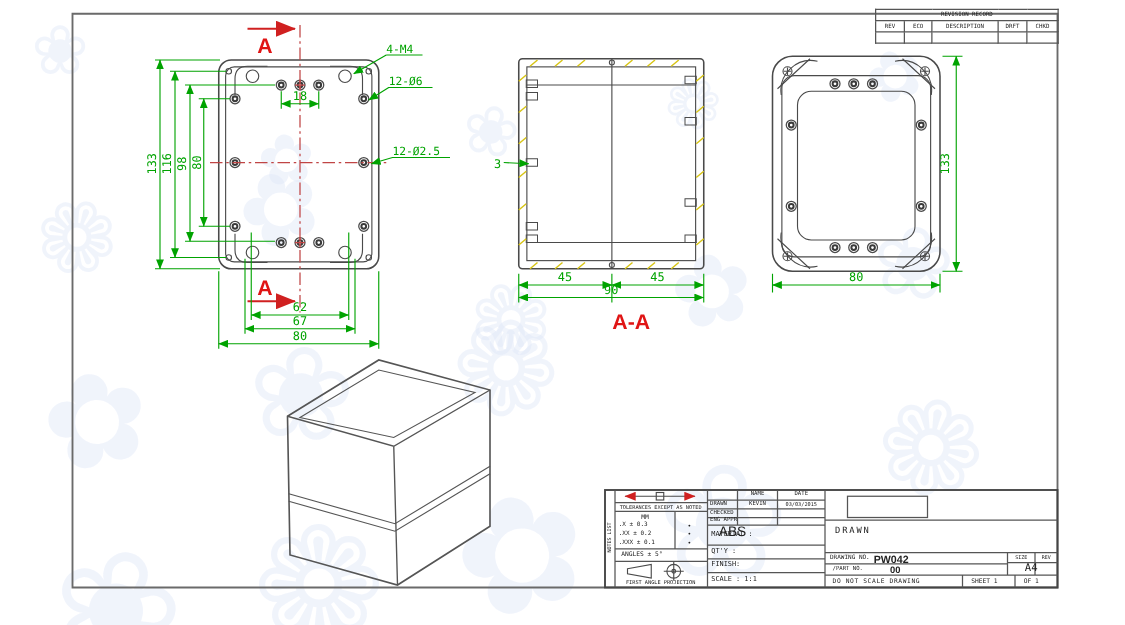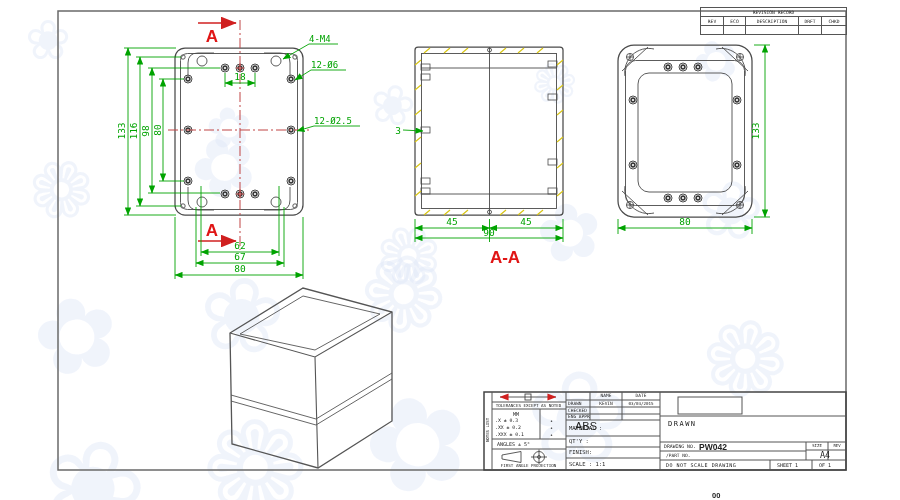--- a/index.html
+++ b/index.html
@@ -339,19 +339,19 @@
 <span class="ts" style="left:569px;top:426px;font-size:5.5px;">MATERIAL :</span>
 <span class="ts" style="left:575px;top:421px;font-size:11px;font-weight:normal;font-family:'Liberation Sans',sans-serif;">ABS</span>
 <span class="ts" style="left:569px;top:439px;font-size:5.5px;">QT'Y :</span>
 <span class="ts" style="left:569px;top:450px;font-size:5.5px;">FINISH:</span>
 <span class="ts" style="left:569px;top:461.5px;font-size:5.5px;">SCALE : 1:1</span>
 
 <span class="ts" style="left:668px;top:421px;font-size:7px;letter-spacing:1.5px;">DRAWN</span>
 <span class="ts" style="left:664px;top:444.5px;font-size:4.8px;">DRAWING NO.</span>
 <span class="ts" style="left:699px;top:442.5px;font-size:8.5px;font-weight:bold;font-family:'Liberation Sans',sans-serif;">PW042</span>
 <span class="ts" style="left:666px;top:453.5px;font-size:4.5px;">/PART NO.</span>
-<span class="ts" style="left:712px;top:451.5px;font-size:7.5px;font-weight:bold;font-family:'Liberation Sans',sans-serif;margin-top:40px;">00</span>
+<span class="ts" style="left:712px;top:451.5px;font-size:7.5px;font-weight:bold;font-family:'Liberation Sans',sans-serif;">00</span>
 <span class="ts c" style="left:806px;top:443.5px;width:22px;font-size:4px;">SIZE</span>
 <span class="ts c" style="left:806px;top:450.5px;width:38px;font-size:8.5px;">A4</span>
 <span class="ts c" style="left:828px;top:443.5px;width:18px;font-size:4px;">REV</span>
 <span class="ts" style="left:666px;top:462.5px;font-size:5px;letter-spacing:0.5px;">DO NOT SCALE DRAWING</span>
 <span class="ts" style="left:777px;top:462.5px;font-size:5px;">SHEET 1</span>
 <span class="ts" style="left:819px;top:462.5px;font-size:5px;">OF 1</span>
 
 </body></html>

